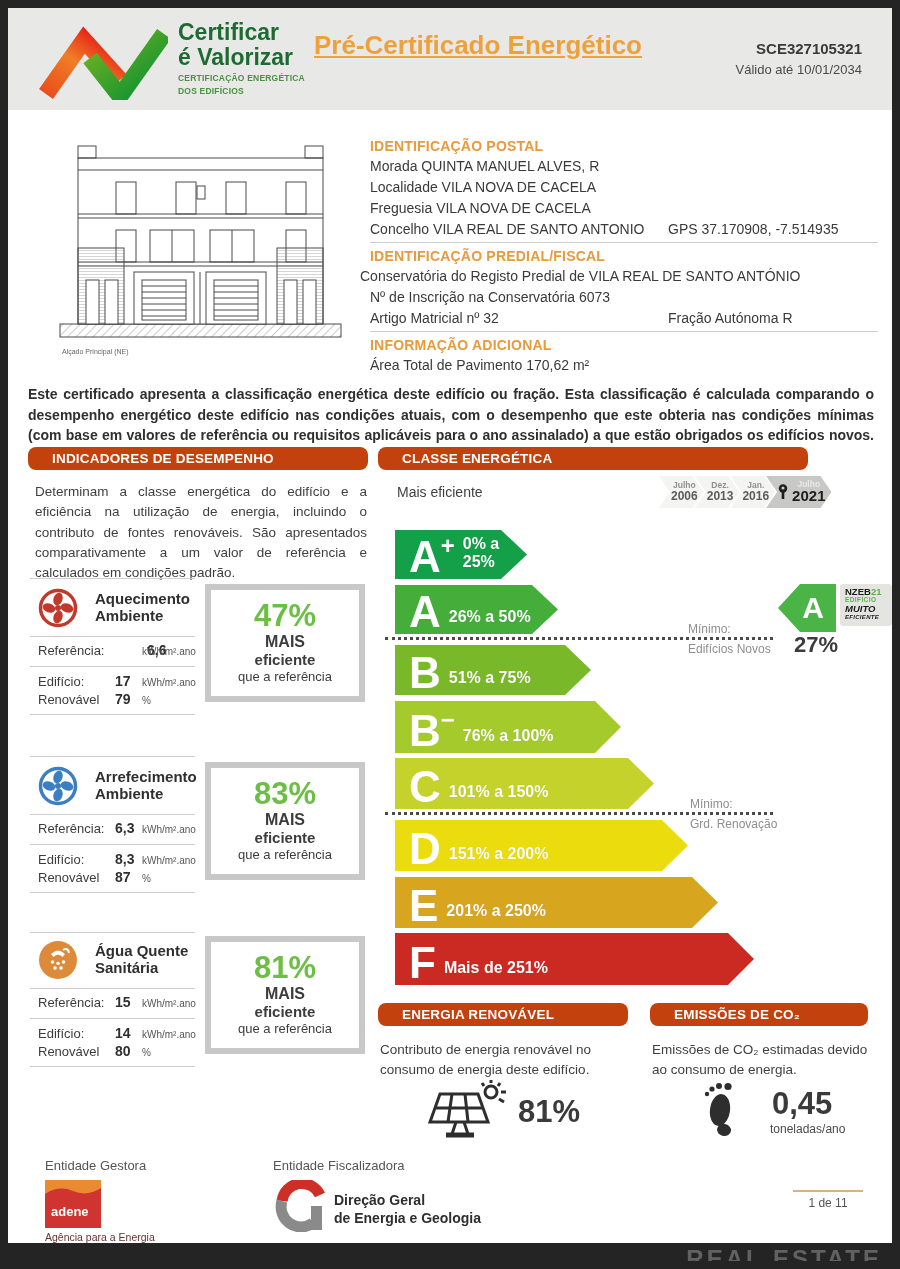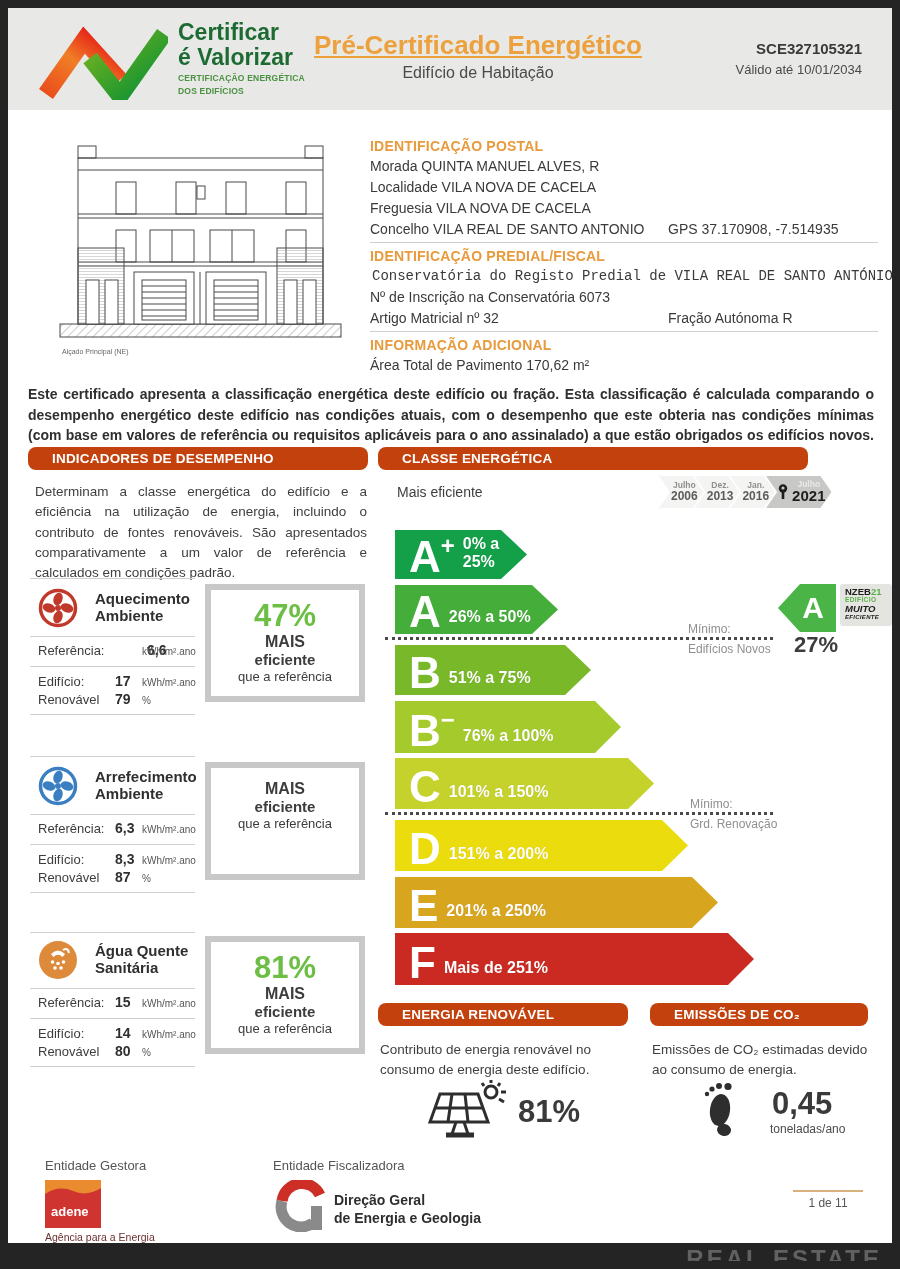--- a/index.html
+++ b/index.html
@@ -118,21 +118,20 @@
       <path d="M52,38 L82,76 L126,14" stroke="url(#gg)" stroke-width="17" fill="none"></path>
     </svg>
     <div>
       <div class="logo-text-main">Certificar</div>
       <div class="logo-text-main">é Valorizar</div>
       <div class="logo-text-sub">CERTIFICAÇÃO ENERGÉTICA</div>
       <div class="logo-text-sub">DOS EDIFÍCIOS</div>
     </div>
   </div>
   <div class="doc-title">Pré-Certificado Energético</div>
-  <div class="doc-subtitle">Edifício de Habitação</div>
   <div class="doc-code">SCE327105321</div>
   <div class="doc-valid">Válido até 10/01/2034</div>
 </div>
 
 <svg class="abs" style="left:58px; top:142px;" width="285" height="205" viewBox="0 0 285 205">
   <defs>
     <pattern id="hatchD" width="6" height="6" patternUnits="userSpaceOnUse" patternTransform="rotate(45)">
       <line x1="0" y1="0" x2="0" y2="6" stroke="#999" stroke-width="1"></line>
     </pattern>
     <pattern id="hatchV" width="3" height="3" patternUnits="userSpaceOnUse">
@@ -189,21 +188,21 @@
 
 <div class="abs sec-title" style="left:370px; top:138px;">IDENTIFICAÇÃO POSTAL</div>
 <div class="abs info-line" style="left:370px; top:158px;">Morada QUINTA MANUEL ALVES, R</div>
 <div class="abs info-line" style="left:370px; top:179px;">Localidade VILA NOVA DE CACELA</div>
 <div class="abs info-line" style="left:370px; top:200px;">Freguesia VILA NOVA DE CACELA</div>
 <div class="abs info-line" style="left:370px; top:221px;">Concelho VILA REAL DE SANTO ANTONIO</div>
 <div class="abs info-line" style="left:668px; top:221px;">GPS 37.170908, -7.514935</div>
 <div class="divider" style="left:370px; top:242px; width:508px;"></div>
 
 <div class="abs sec-title" style="left:370px; top:248px;">IDENTIFICAÇÃO PREDIAL/FISCAL</div>
-<div class="abs info-line" style="left:372px; top:268px;font-family:Liberation Mono, monospace;">Conservatória do Registo Predial de VILA REAL DE SANTO ANTÓNIO</div>
+<div class="abs info-line" style="left:360px; top:268px;">Conservatória do Registo Predial de VILA REAL DE SANTO ANTÓNIO</div>
 <div class="abs info-line" style="left:370px; top:289px;">Nº de Inscrição na Conservatória 6073</div>
 <div class="abs info-line" style="left:370px; top:310px;">Artigo Matricial nº 32</div>
 <div class="abs info-line" style="left:668px; top:310px;">Fração Autónoma R</div>
 <div class="divider" style="left:370px; top:331px; width:508px;"></div>
 
 <div class="abs sec-title" style="left:370px; top:337px;">INFORMAÇÃO ADICIONAL</div>
 <div class="abs info-line" style="left:370px; top:357px;">Área Total de Pavimento 170,62 m²</div>
 
 <div class="intro-par">Este certificado apresenta a classificação energética deste edifício ou fração. Esta classificação é calculada comparando o desempenho energético deste edifício nas condições atuais, com o desempenho que este obteria nas condições mínimas (com base em valores de referência ou requisitos aplicáveis para o ano assinalado) a que estão obrigados os edifícios novos. Saiba mais no site da ADENE em www.adene.pt.</div>
 
@@ -267,20 +266,21 @@
 <div class="abs ind-unit" style="left:142px; top:824px;">kWh/m².ano</div>
 <div class="divider" style="left:30px; top:844px; width:165px;"></div>
 <div class="abs ind-row-label" style="left:38px; top:852px;">Edifício:</div>
 <div class="abs ind-val" style="left:115px; top:851px;">8,3</div>
 <div class="abs ind-unit" style="left:142px; top:855px;">kWh/m².ano</div>
 <div class="abs ind-row-label" style="left:38px; top:870px;">Renovável</div>
 <div class="abs ind-val" style="left:115px; top:869px;">87</div>
 <div class="abs ind-unit" style="left:142px; top:873px;">%</div>
 <div class="divider" style="left:30px; top:892px; width:165px;"></div>
 <div class="eff-box" style="top:762px;">
+  <div class="eff-pct">83%</div>
   <div class="eff-l1">MAIS</div>
   <div class="eff-l2">eficiente</div>
   <div class="eff-l3">que a referência</div>
 </div>
 
 <div class="divider" style="left:30px; top:932px; width:165px;"></div>
 <svg class="abs" style="left:38px; top:940px;" width="40" height="40" viewBox="0 0 40 40">
   <circle cx="20" cy="20" r="19" fill="#dd8a3b"></circle>
   <path d="M13 14 q7 -7 14 0 l-2.5 3 q-4.5 -4.5 -9 0 z" fill="#fff"></path>
   <path d="M25 10 q5 -3 6 3" stroke="#fff" stroke-width="2" fill="none"></path>

